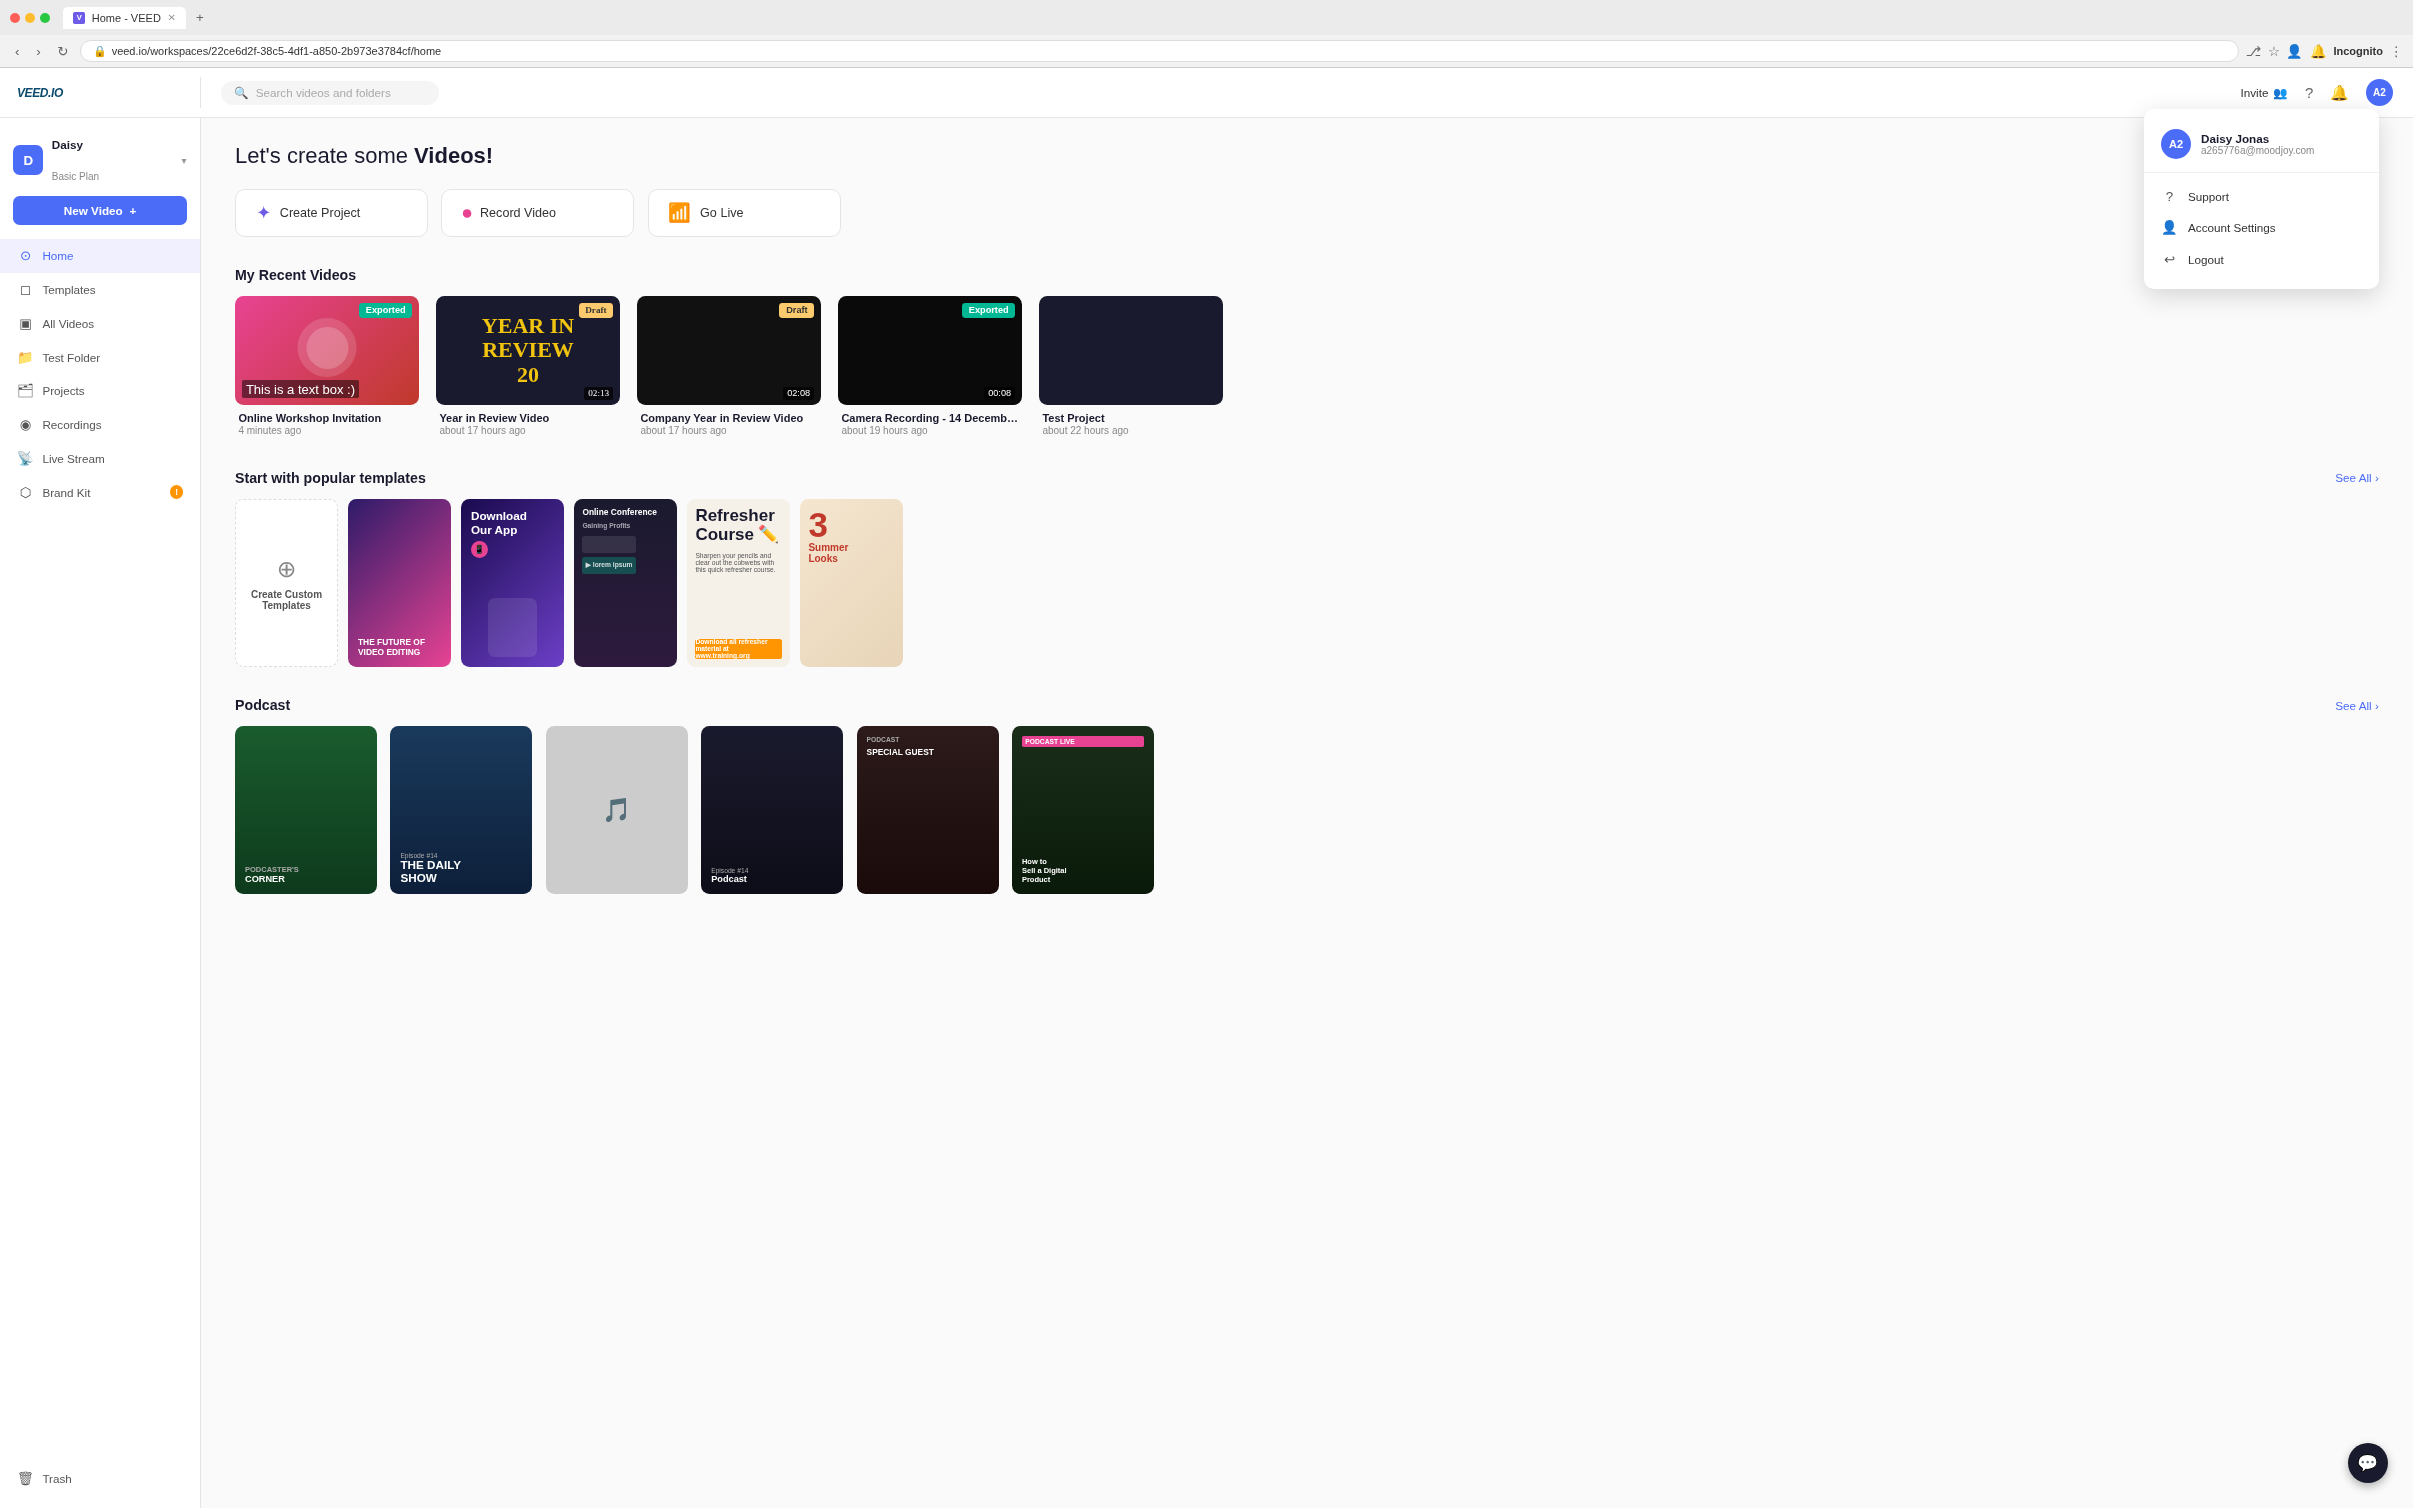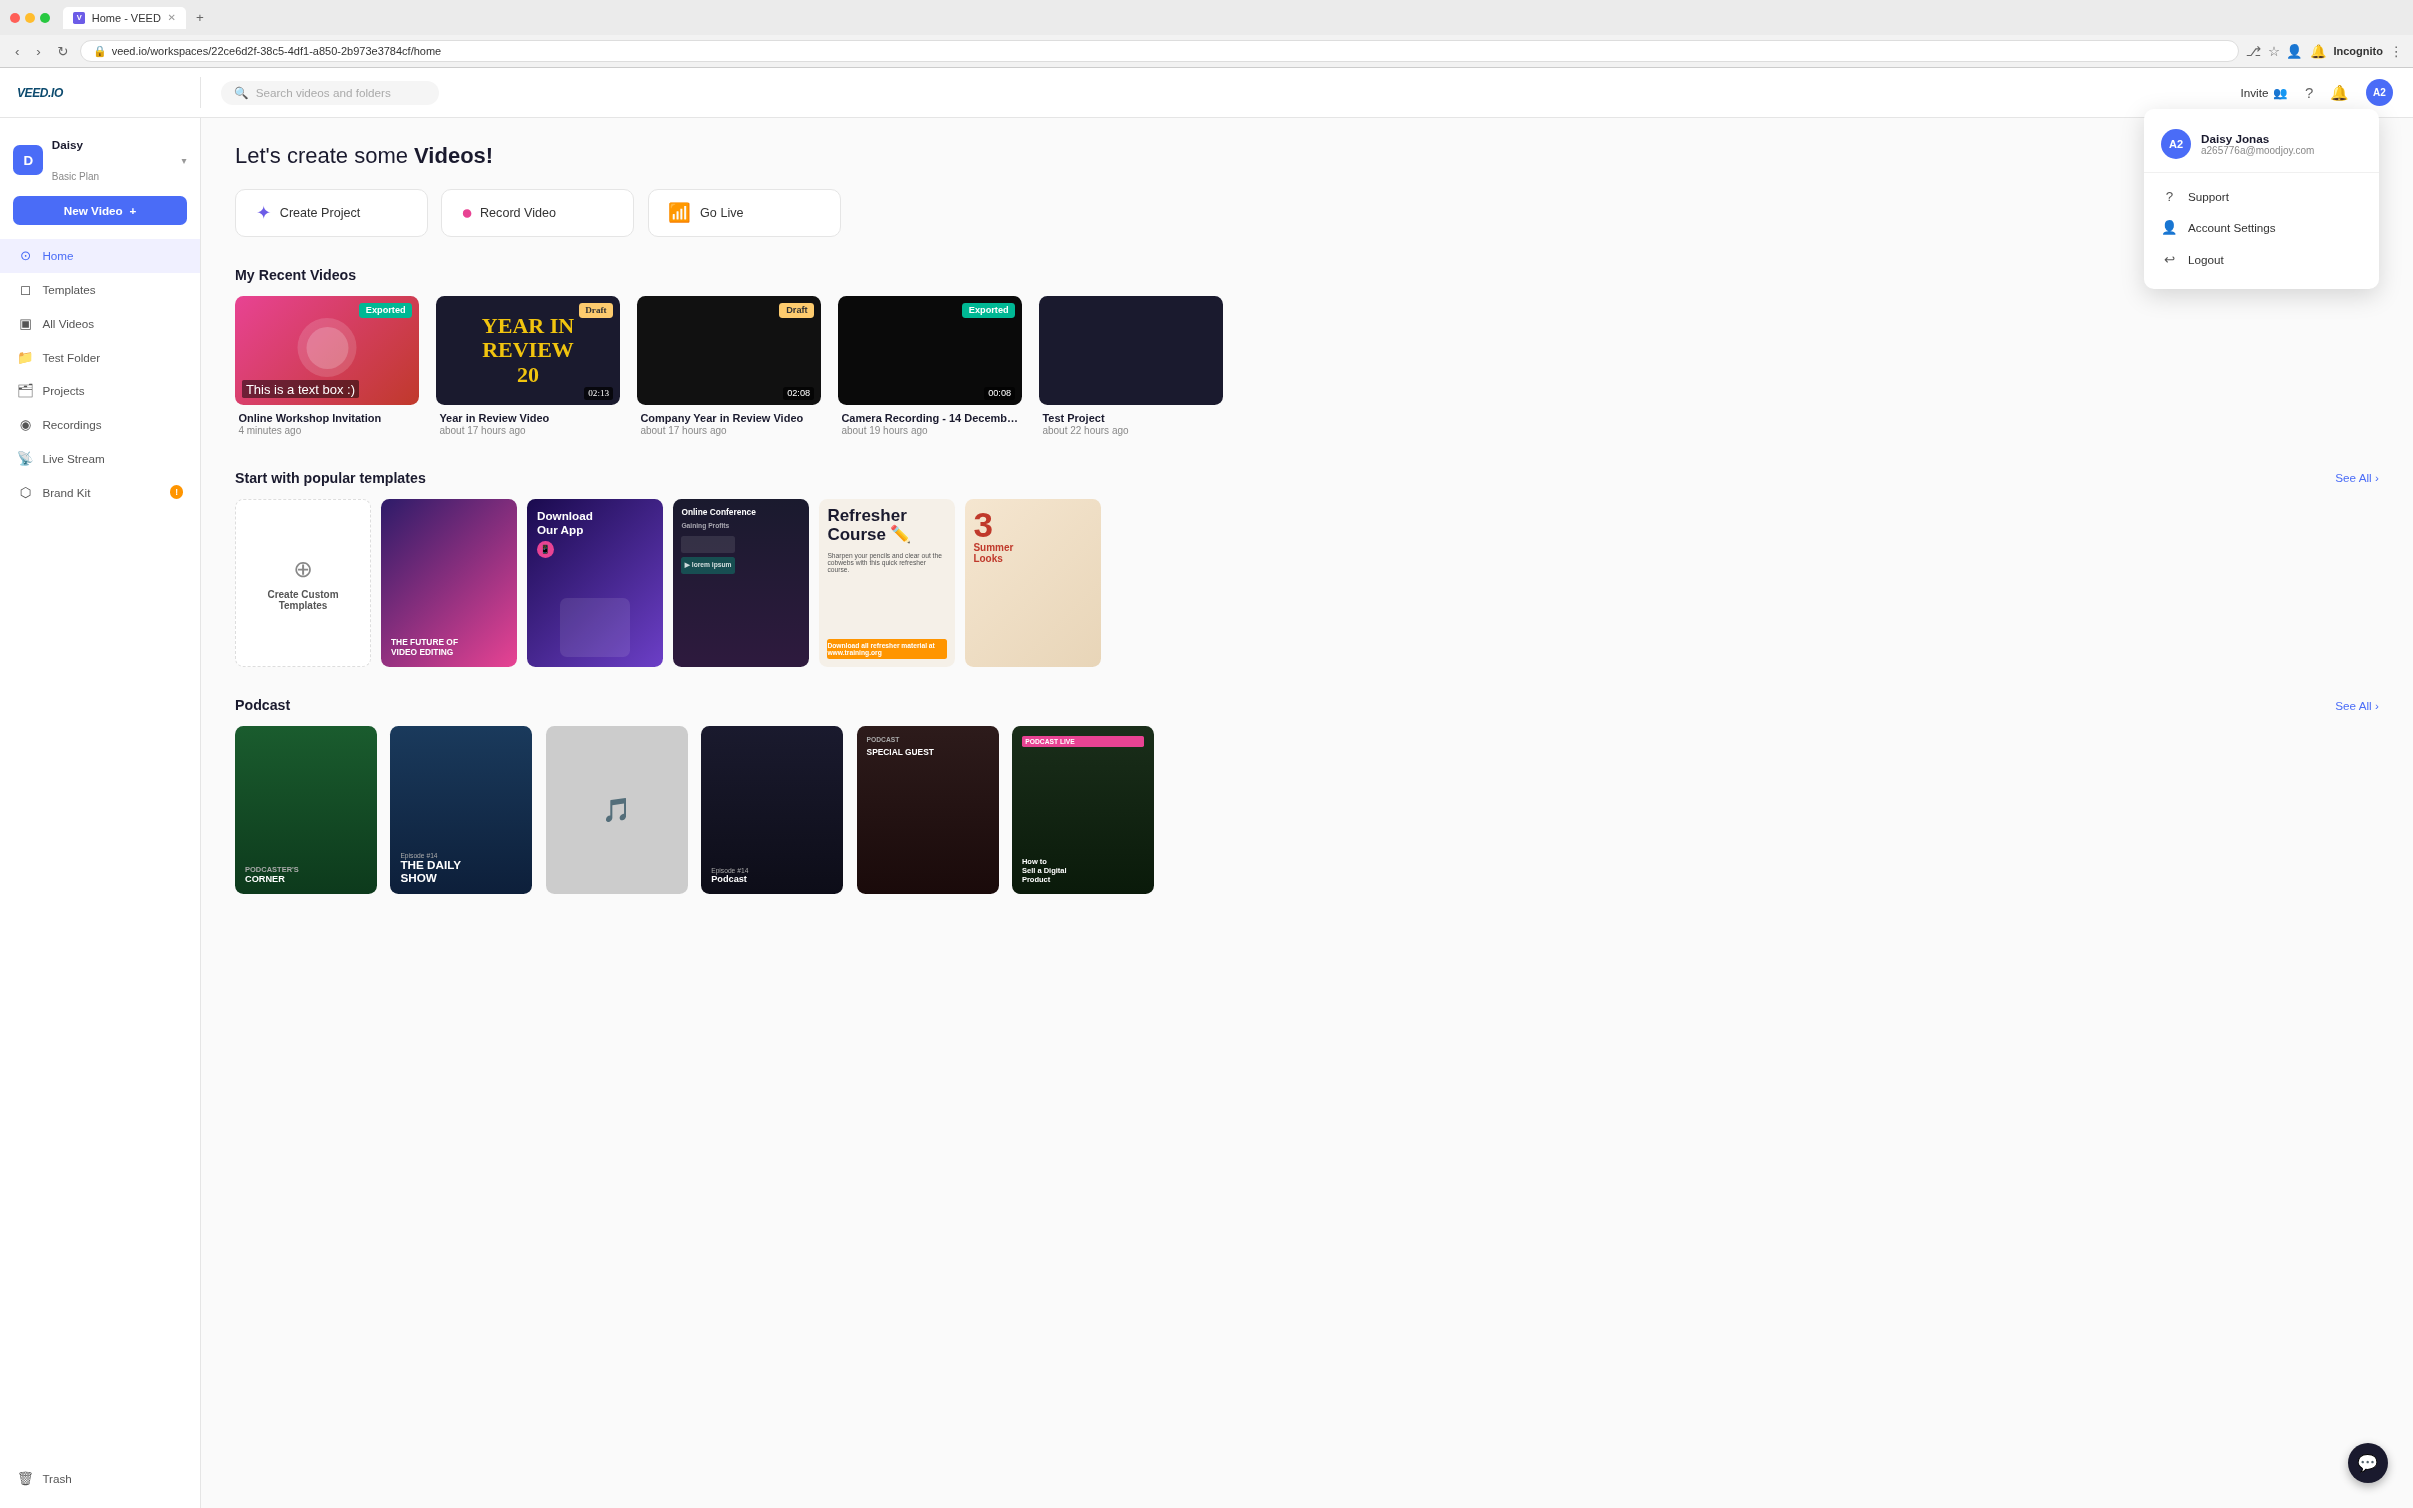--- a/index.html
+++ b/index.html
@@ -65,21 +65,21 @@
     .video-badge { position: absolute; top: 6.7px; right: 6.7px; padding: 2.5px 6.7px; border-radius: 3.4px; font-size: 9.2px; font-weight: 700; color: white; }
     .badge-exported { background: #00b894; }
     .badge-draft { background: #fdcb6e; color: #333; }
     .video-duration { position: absolute; bottom: 5px; right: 6.7px; background: rgba(0,0,0,0.7); color: white; font-size: 9.2px; padding: 1.7px 4.2px; border-radius: 2.5px; }
     .video-info { padding: 6.7px 3.4px 0; }
     .video-title { font-size: 11px; font-weight: 600; color: #1a1a2e; white-space: nowrap; overflow: hidden; text-overflow: ellipsis; }
     .video-time { font-size: 10px; color: #888; margin-top: 1.7px; }
 
     
     .templates-grid { display: flex; gap: 10px; overflow-x: auto; margin-bottom: 30px; align-items: stretch; }
-    .template-card { flex-shrink: 0; width: 136px; height: 168px; border-radius: 8.4px; overflow: hidden; cursor: pointer; position: relative; }
+    .template-card { flex-shrink: 0; width: 103px; height: 168px; border-radius: 8.4px; overflow: hidden; cursor: pointer; position: relative; }
     .template-card-create { display: flex; flex-direction: column; align-items: center; justify-content: center; background: white; border: 1.7px dashed #ddd; gap: 6.7px; color: #555; font-size: 11px; font-weight: 500; text-align: center; padding: 13.4px; }
     .template-plus { font-size: 23.5px; color: #888; }
     .user-dropdown { position: fixed; top: 109px; right: 34px; background: white; border-radius: 10px; box-shadow: 0 6.7px 25px rgba(0,0,0,0.15); width: 235px; padding: 13.4px 0; z-index: 101; }
     .dropdown-user { display: flex; align-items: center; gap: 10px; padding: 6.7px 17px 13.4px; border-bottom: 0.8px solid #f0f0f0; margin-bottom: 6.7px; }
     .dropdown-avatar { width: 30px; height: 30px; background: #4a6cf7; border-radius: 50%; display: flex; align-items: center; justify-content: center; color: white; font-size: 11px; font-weight: 700; }
     .dropdown-user-info .name { font-size: 11.7px; font-weight: 600; color: #1a1a2e; }
     .dropdown-user-info .email { font-size: 10px; color: #888; }
     .dropdown-item { display: flex; align-items: center; gap: 10px; padding: 8.4px 17px; cursor: pointer; color: #333; font-size: 11.7px; }
     .dropdown-item-icon { width: 17px; text-align: center; font-size: 13.4px; color: #555; }
 

